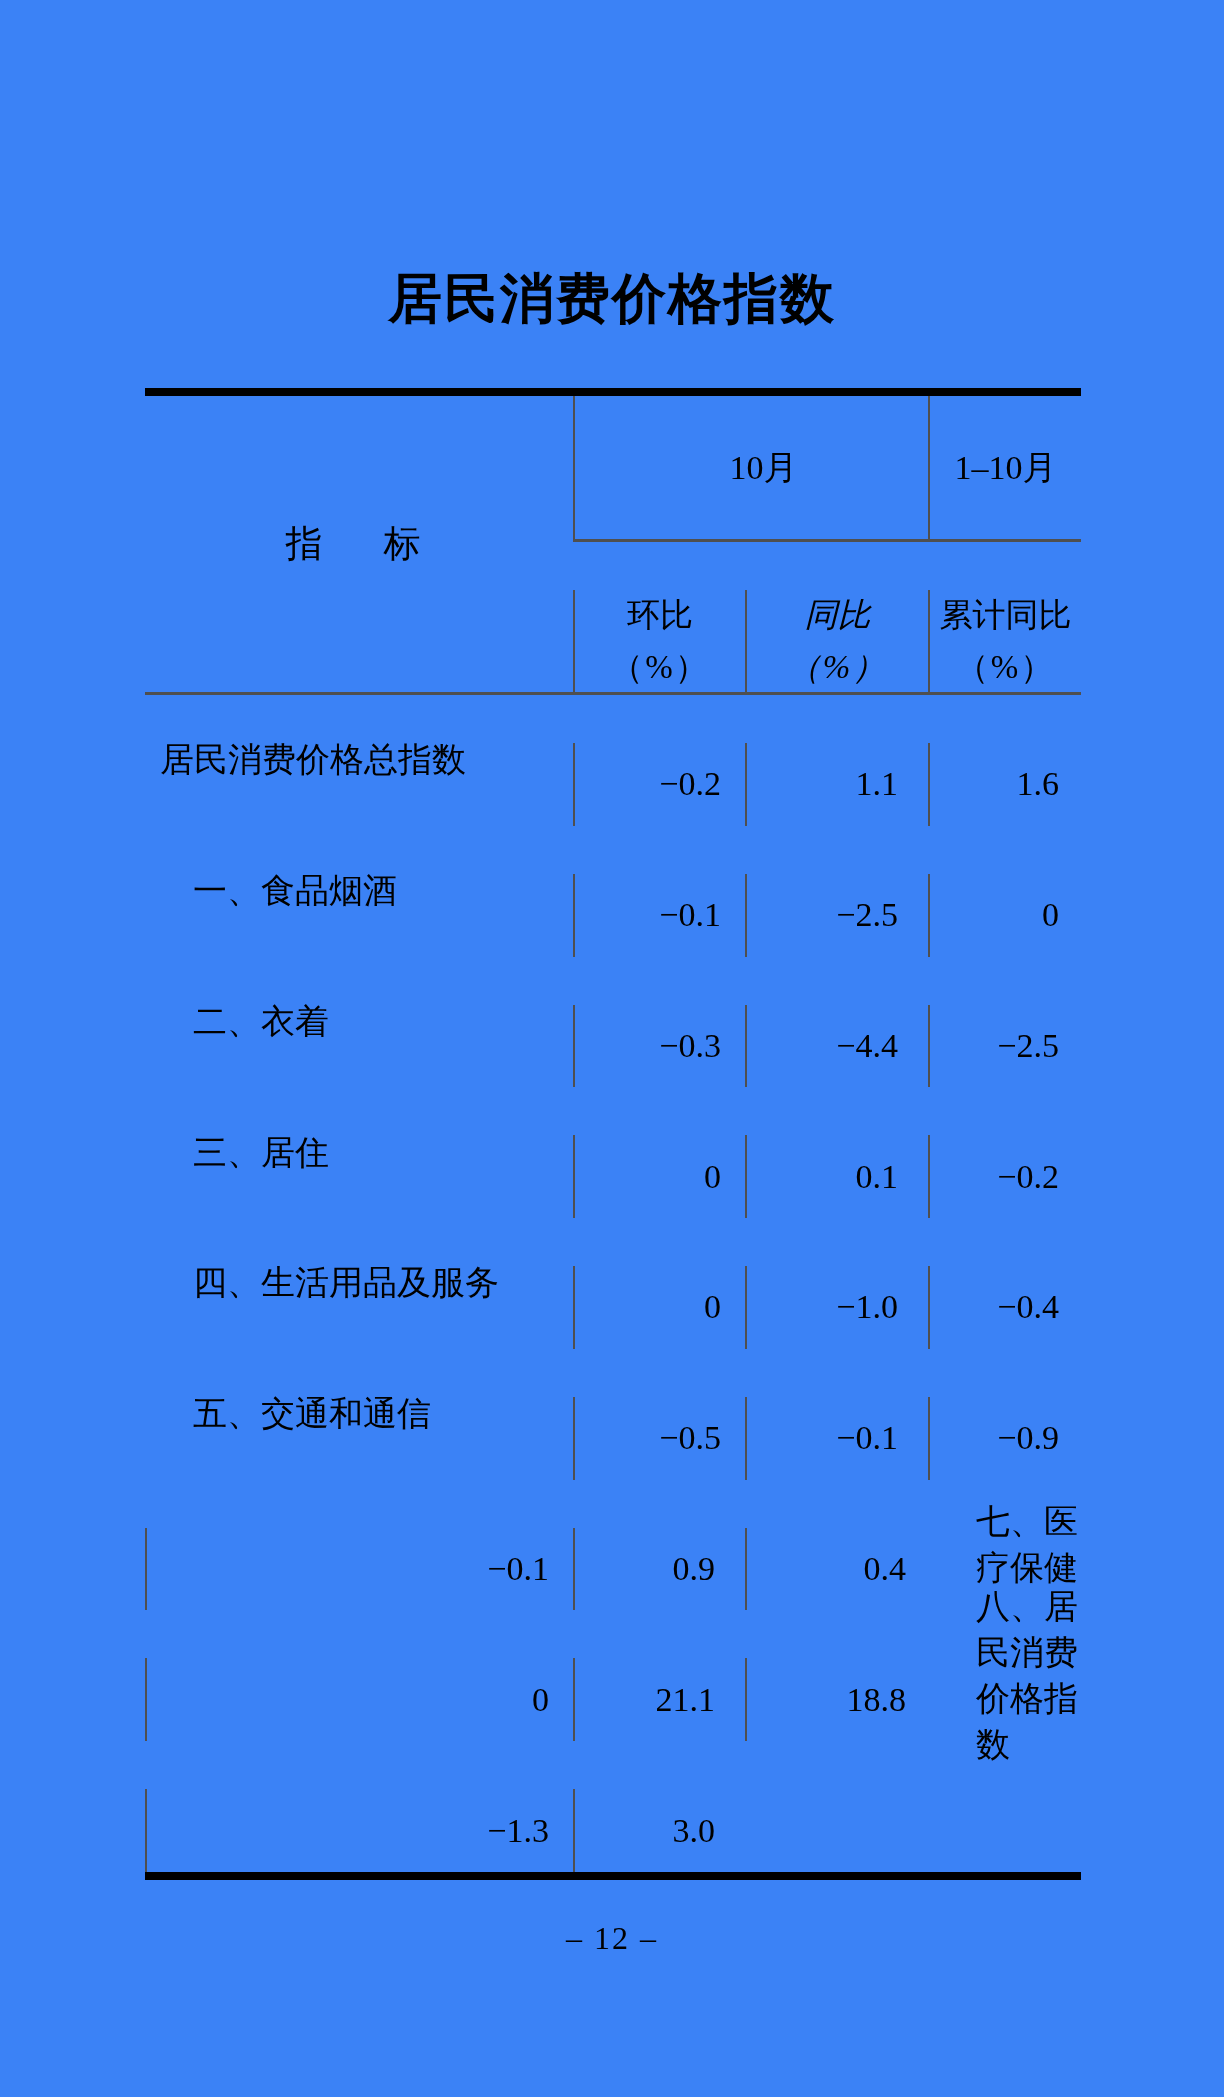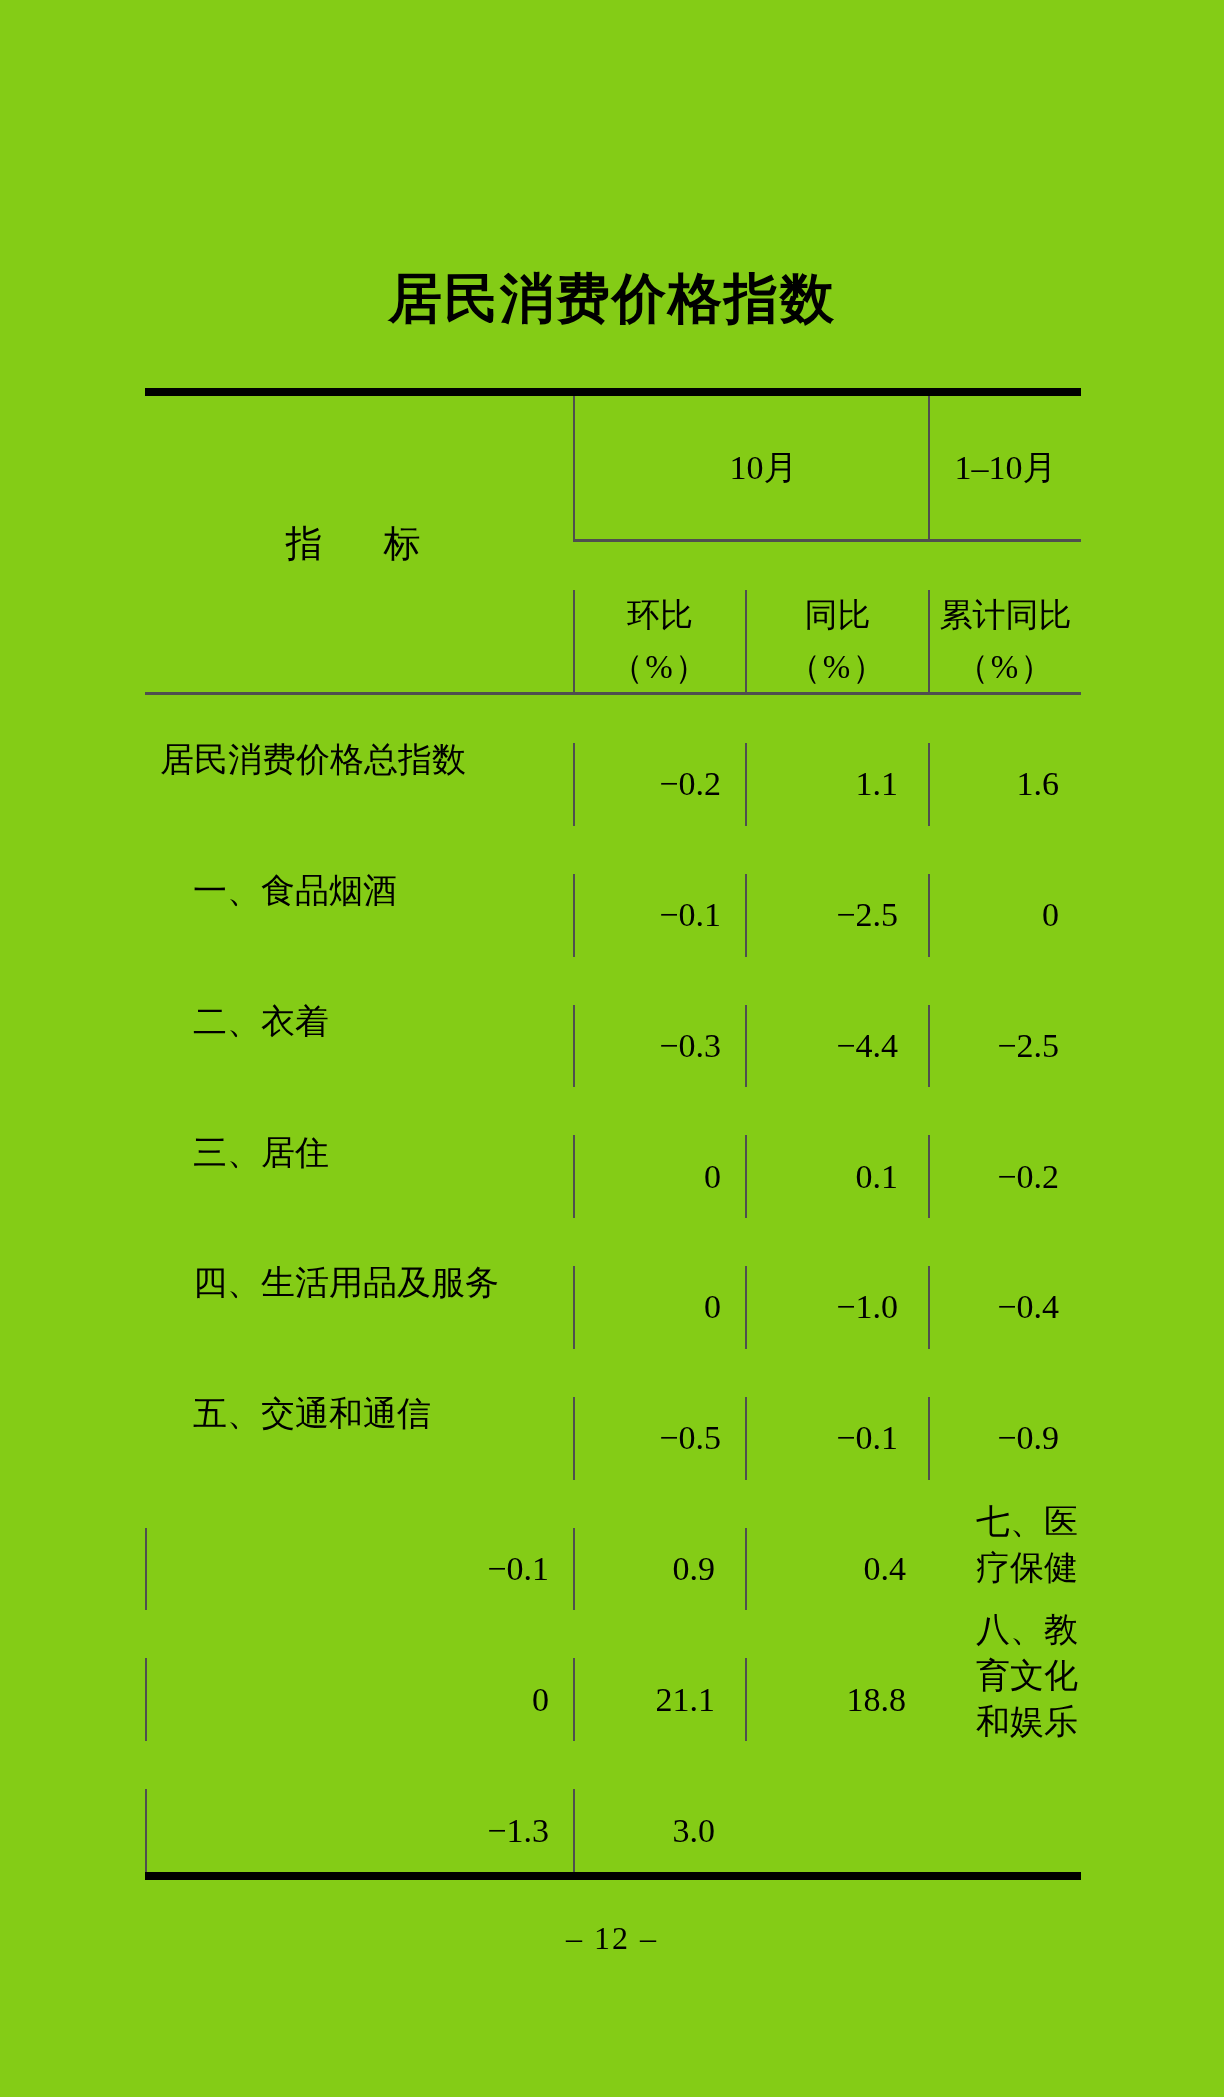--- a/index.html
+++ b/index.html
@@ -1,19 +1,19 @@
 <!DOCTYPE html>
 <html><head>
 <meta charset="utf-8">
 <style>
   html,body{margin:0;padding:0;background:#ffffff;}
   .page{
     position:relative;
     width:1224px;height:2097px;
-    background:#84cc16;
+    background:#3b82f6;
     overflow:hidden;
     font-family:"Liberation Serif","DejaVu Serif",serif;
     color:#000;
   }
   .title{
     position:absolute;
     left:0;top:266px;width:1224px;height:64px;
     line-height:64px;
     margin:0;
     text-align:center;
@@ -51,21 +51,21 @@
   .g-janoct{grid-row:1; grid-column:4; justify-content:center;}
   .c-sub{
     grid-row:2;
     flex-direction:column;
     justify-content:center;
     font-size:33px;
     line-height:52px;
     margin-top:48px;
   }
   .s-mom{grid-column:2;}
-  .s-yoy{grid-column:3;}
+  .s-yoy{grid-column:3;font-style:italic;}
   .s-cum{grid-column:4;}
   .unit{letter-spacing:2px;}
   .lbl{padding-left:15px;}
   .lbl.indent{padding-left:48px;}
   .num{justify-content:flex-end;margin-top:48px;}
   .num.mom{padding-right:24px;}
   .num.yoy{padding-right:30px;}
   .num.cum{padding-right:22px;}
   .pageno{
     position:absolute;
@@ -139,21 +139,21 @@
 
     <div class="cell num mom bl">−0.1</div>
     <div class="cell num yoy bl">0.9</div>
     <div class="cell num cum bl">0.4</div>
 
     <div class="cell lbl indent">七、医疗保健</div>
     <div class="cell num mom bl">0</div>
     <div class="cell num yoy bl">21.1</div>
     <div class="cell num cum bl">18.8</div>
 
-    <div class="cell lbl indent">八、教育文化和娱乐</div>
+    <div class="cell lbl indent">八、居民消费价格指数</div>
     <div class="cell num mom bl">−1.3</div>
     <div class="cell num yoy bl">3.0</div>
 
   </div>
 
   <div class="pageno">– 12 –</div>
 
 </div>
 
 </body></html>

